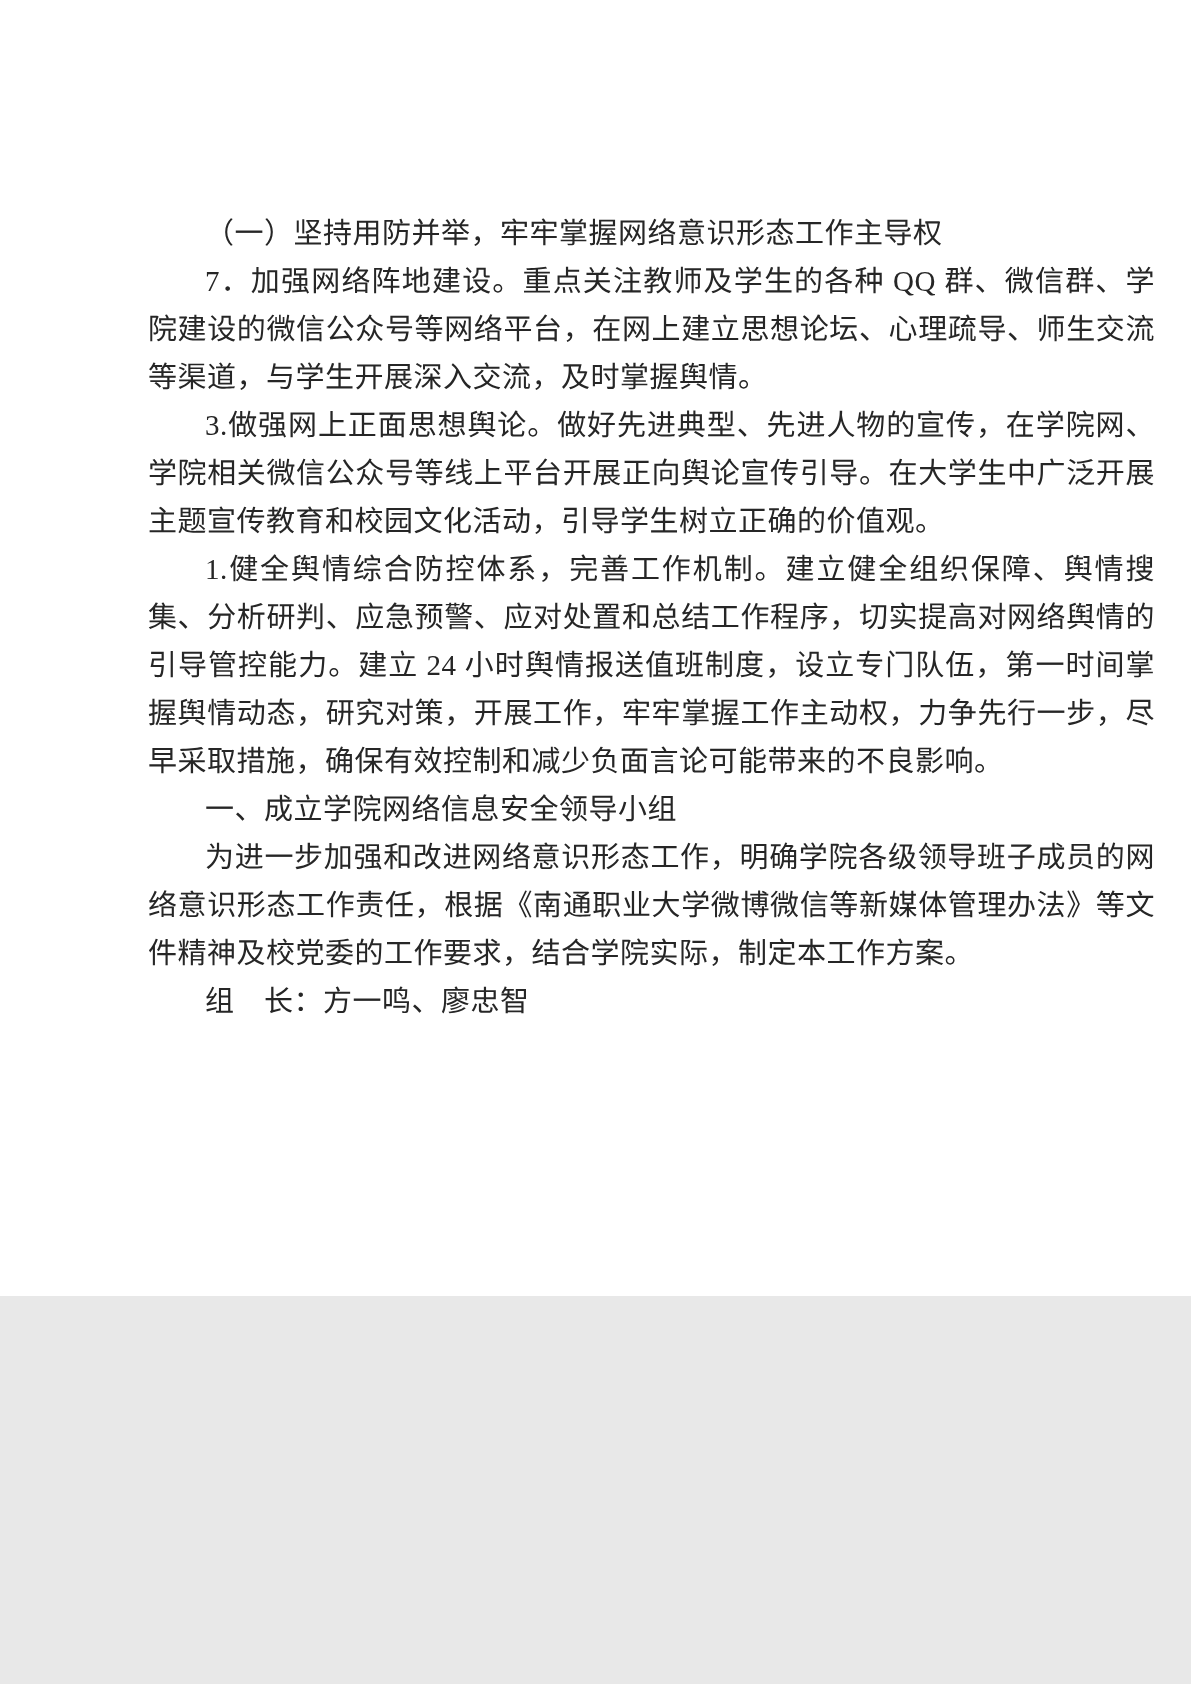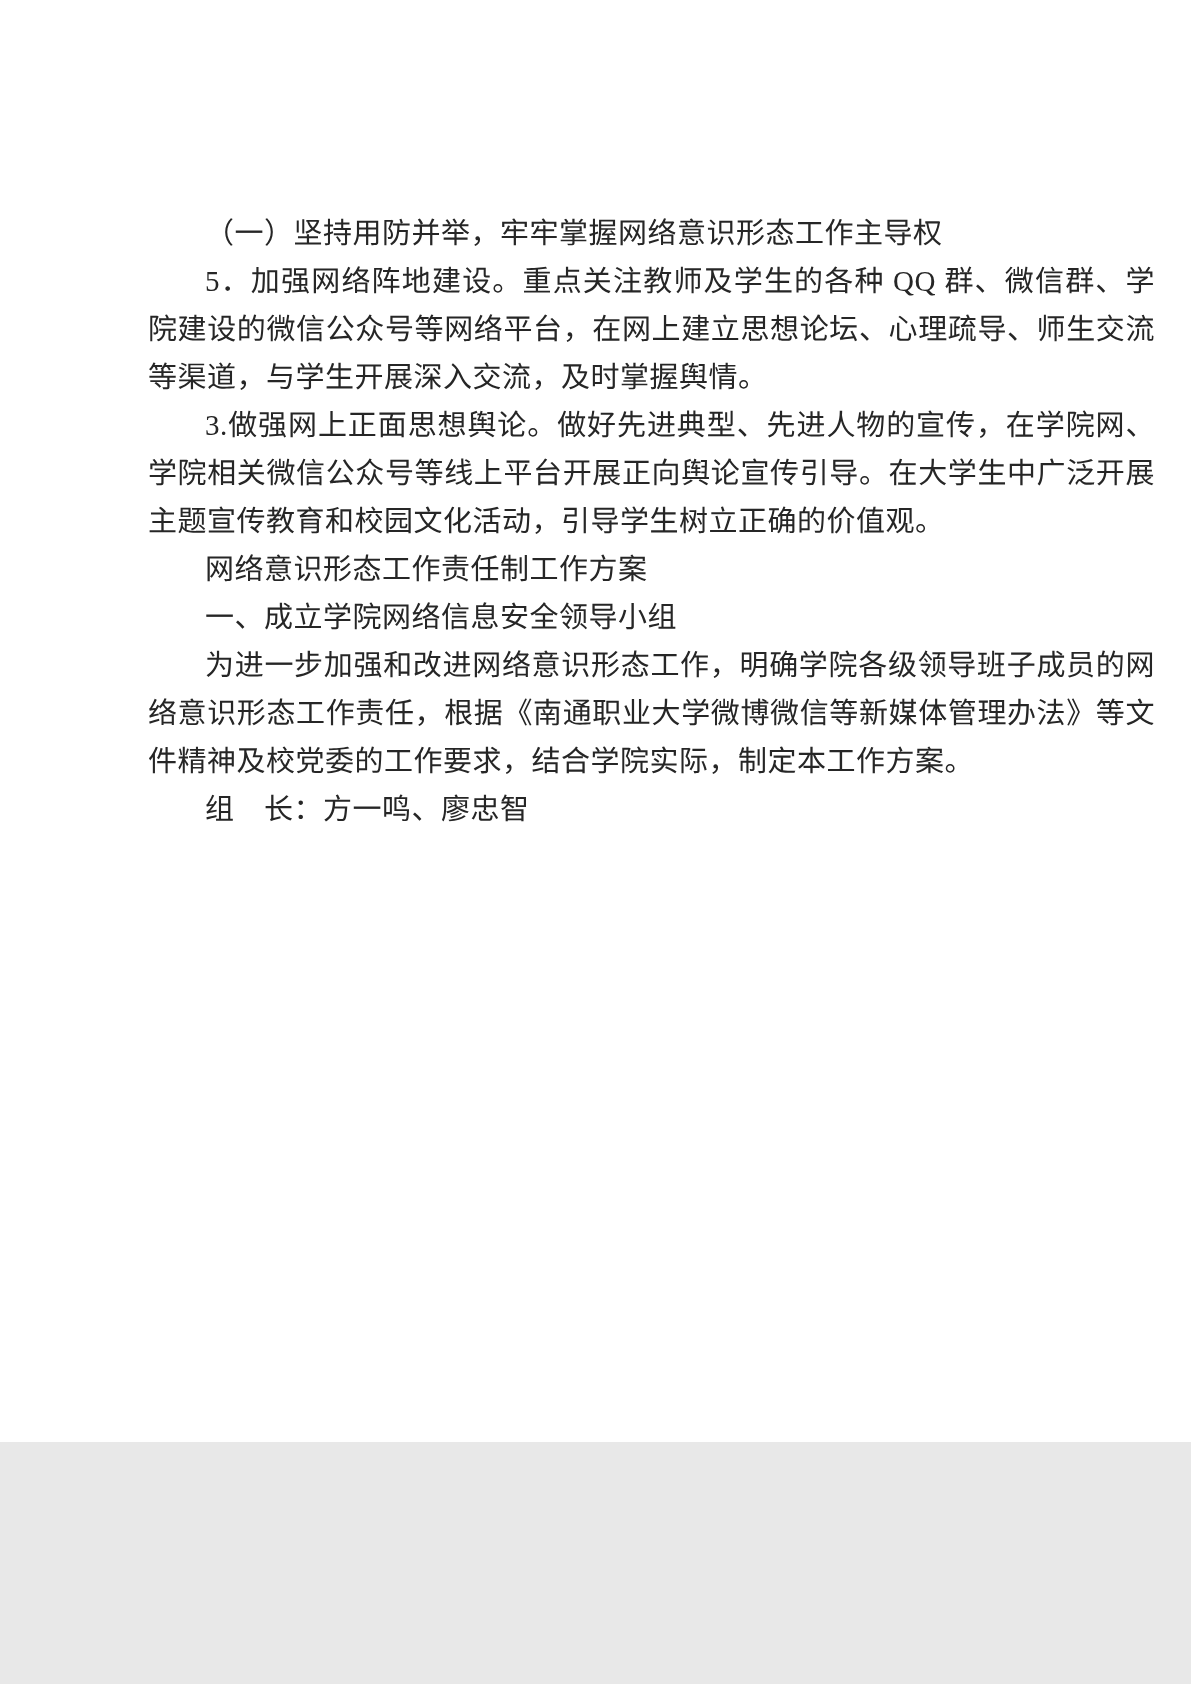--- a/index.html
+++ b/index.html
@@ -3,21 +3,21 @@
 <meta charset="utf-8">
 <style>
   html, body {
     margin: 0;
     padding: 0;
     background: #e8e8e8;
   }
   .page {
     position: relative;
     width: 1191px;
-    height: 1442px;
+    height: 1296px;
     margin: 0 auto;
     background: #ffffff;
     font-family: "Liberation Serif", "DejaVu Serif", serif;
     color: #262626;
     overflow: hidden;
   }
   .content {
     position: absolute;
     left: 148px;
     top: 209px;
@@ -43,23 +43,23 @@
     color: #262626;
   }
 </style>
 </head>
 <body>
 
 <div class="page">
 
   <div class="content">
     <p>（一）坚持用防并举，牢牢掌握网络意识形态工作主导权</p>
-    <p>5．加强网络阵地建设。重点关注教师及学生的各种 QQ 群、微信群、学院建设的微信公众号等网络平台，在网上建立思想论坛、心理疏导、师生交流等渠道，与学生开展深入交流，及时掌握舆情。</p>
+    <p>7．加强网络阵地建设。重点关注教师及学生的各种 QQ 群、微信群、学院建设的微信公众号等网络平台，在网上建立思想论坛、心理疏导、师生交流等渠道，与学生开展深入交流，及时掌握舆情。</p>
     <p>3.做强网上正面思想舆论。做好先进典型、先进人物的宣传，在学院网、学院相关微信公众号等线上平台开展正向舆论宣传引导。在大学生中广泛开展主题宣传教育和校园文化活动，引导学生树立正确的价值观。</p>
-    <p>网络意识形态工作责任制工作方案</p>
+    <p>1.健全舆情综合防控体系，完善工作机制。建立健全组织保障、舆情搜集、分析研判、应急预警、应对处置和总结工作程序，切实提高对网络舆情的引导管控能力。建立 24 小时舆情报送值班制度，设立专门队伍，第一时间掌握舆情动态，研究对策，开展工作，牢牢掌握工作主动权，力争先行一步，尽早采取措施，确保有效控制和减少负面言论可能带来的不良影响。</p>
     <p>一、成立学院网络信息安全领导小组</p>
     <p>为进一步加强和改进网络意识形态工作，明确学院各级领导班子成员的网络意识形态工作责任，根据《南通职业大学微博微信等新媒体管理办法》等文件精神及校党委的工作要求，结合学院实际，制定本工作方案。</p>
     <p>组　长：方一鸣、廖忠智</p>
   </div>
 
   <div class="page-footer">– 2 –</div>
 
 </div>
 
 </body></html>

